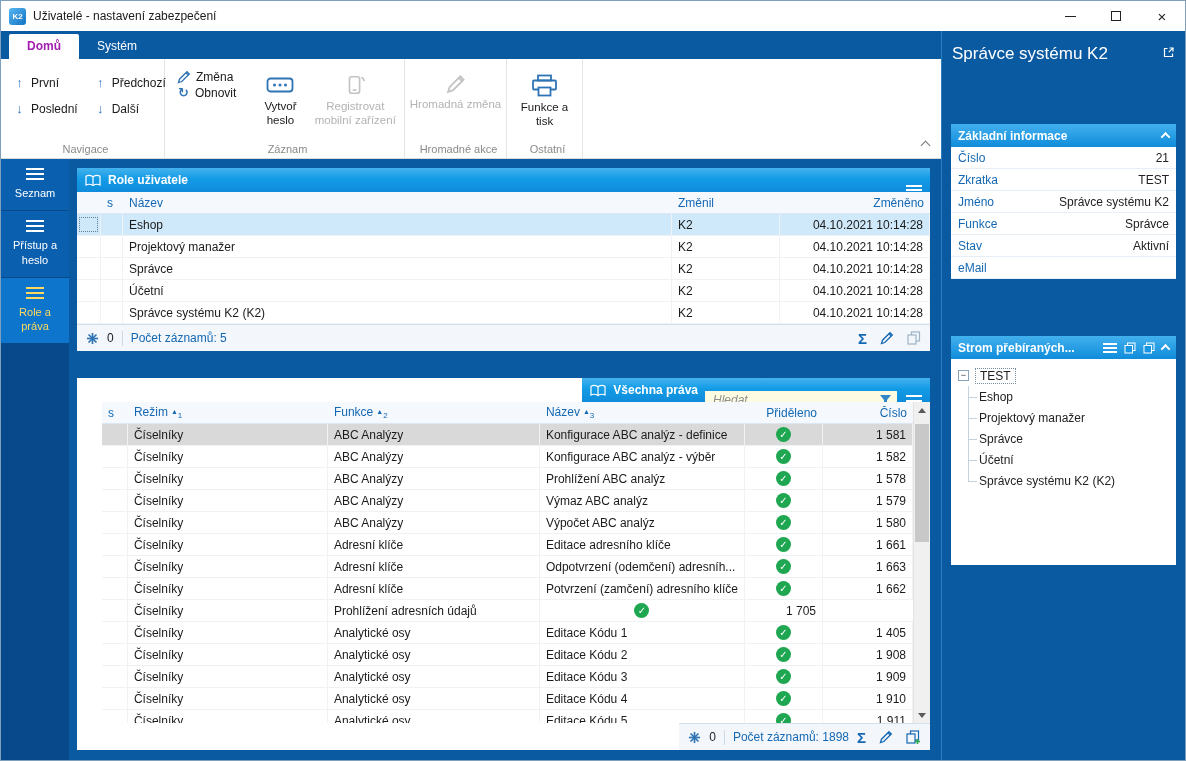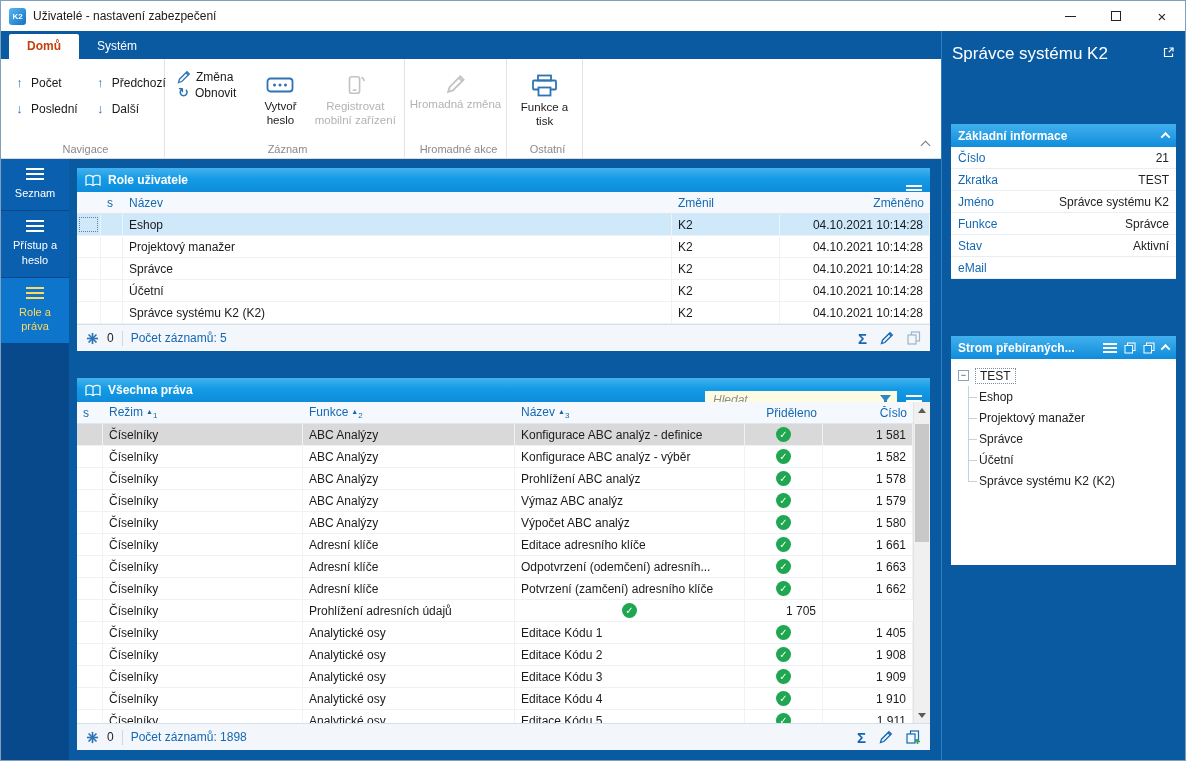--- a/index.html
+++ b/index.html
@@ -19,21 +19,21 @@
   .min-glyph { width:11px; height:1px; background:#222; display:block; }
   .max-glyph { width:10px; height:10px; border:1px solid #222; display:block; }
   .close-glyph { font-size:15px; line-height:1; }
 
   .app-body { flex:1; display:flex; min-height:0; }
   .left-col { flex:1; display:flex; flex-direction:column; min-width:0; }
 
   
   .tabstrip { height:28px; background:#0a5aa2; display:flex; align-items:flex-end; padding-left:8px; flex:0 0 auto; }
   .tab { padding:5px 18px 6px; color:#fff; }
-  .tab.active { background:#fff; color:#c2410c; border-radius:2px 2px 0 0; font-weight:bold; }
+  .tab.active { background:#fff; color:#a21caf; border-radius:2px 2px 0 0; font-weight:bold; }
   .ribbon { height:100px; background:#fff; display:flex; position:relative; border-bottom:1px solid #d9d9d9; flex:0 0 auto; }
   .rgroup { border-right:1px solid #e4e4e4; position:relative; padding:4px 4px 18px; flex:0 0 auto; }
   .rgroup-label { position:absolute; bottom:3px; left:6px; right:0; text-align:center; color:#8a8a8a; font-size:11px; }
   .grp-fill { flex:1; border-right:none; }
   .smallbtns { display:grid; grid-auto-flow:column; grid-template-rows:25px 25px; gap:1px 0; margin-top:7px; }
   .sbtn { display:flex; align-items:center; gap:5px; padding:0 8px; color:#1a1a1a; white-space:nowrap; }
   .icon-arrow { color:#2e74b5; font-weight:bold; font-size:13px; width:13px; text-align:center; }
   .zaznam-wrap { display:flex; margin-top:7px; align-items:flex-start; }
   .zcol { display:flex; flex-direction:column; gap:1px; margin-right:6px; }
   .lbtn { width:66px; display:flex; flex-direction:column; align-items:center; text-align:center;
@@ -47,21 +47,21 @@
   .main { flex:1; display:flex; min-height:0; background:#0a5aa2; }
   .sidebar { width:68px; background:#07498a; display:flex; flex-direction:column; gap:1px; flex:0 0 auto; }
   .side-tile { background:#0a5fae; color:#fff; display:flex; flex-direction:column; align-items:center;
                padding:9px 3px 10px; gap:6px; text-align:center; font-size:11px; line-height:1.3; }
   .side-tile.active { background:#0d76cc; color:#ffd95e; }
   .tile-icon { width:18px; height:12px; background:repeating-linear-gradient(to bottom,currentColor 0 2px,transparent 2px 5px); }
 
   .content { flex:1; display:flex; flex-direction:column; padding:9px 11px 10px 8px; gap:27px; min-width:0; }
   .panel { background:#fff; display:flex; flex-direction:column; min-height:0; }
   .panel-roles { flex:0 0 auto; }
-  .panel-rights { flex:1; }
+  .panel-rights { flex:1;align-items:flex-end; }
   .panel-header { height:24px; background:linear-gradient(180deg,#45b2ee,#139be6 45%,#0f8cdb);
                   display:flex; align-items:center; gap:7px; padding:0 8px; color:#fff; font-weight:bold; flex:0 0 auto; }
   .burger { width:16px; height:11px; background:repeating-linear-gradient(to bottom,#fff 0 2px,transparent 2px 4.5px); }
   .hdr-right { margin-left:auto; display:flex; align-items:center; gap:9px;margin-top:20px; }
   .searchbox { width:192px; height:18px; background:#fdfce3; display:flex; align-items:center; padding:0 5px 0 8px; }
   .searchbox input { flex:1; border:none; outline:none; background:transparent; font-size:12px; font-family:inherit; color:#333; min-width:0; }
   .searchbox input::placeholder { font-style:italic; color:#8f8f8f; font-weight:normal; }
 
   
   .thead { display:grid; align-items:center; background:#f5f9fe; color:#1468b3; height:22px;
@@ -154,21 +154,21 @@
         <div class="tab active">Domů</div>
         <div class="tab">Systém</div>
       </div>
 
       <div class="ribbon">
 
         <div class="rgroup" style="width:164px">
           <div class="smallbtns">
             <div class="sbtn">
               <span class="icon-arrow">↑</span>
-              <span>Počet</span>
+              <span>První</span>
             </div>
             <div class="sbtn">
               <span class="icon-arrow">↓</span>
               <span>Poslední</span>
             </div>
             <div class="sbtn">
               <span class="icon-arrow">↑</span>
               <span>Předchozí</span>
             </div>
             <div class="sbtn">

